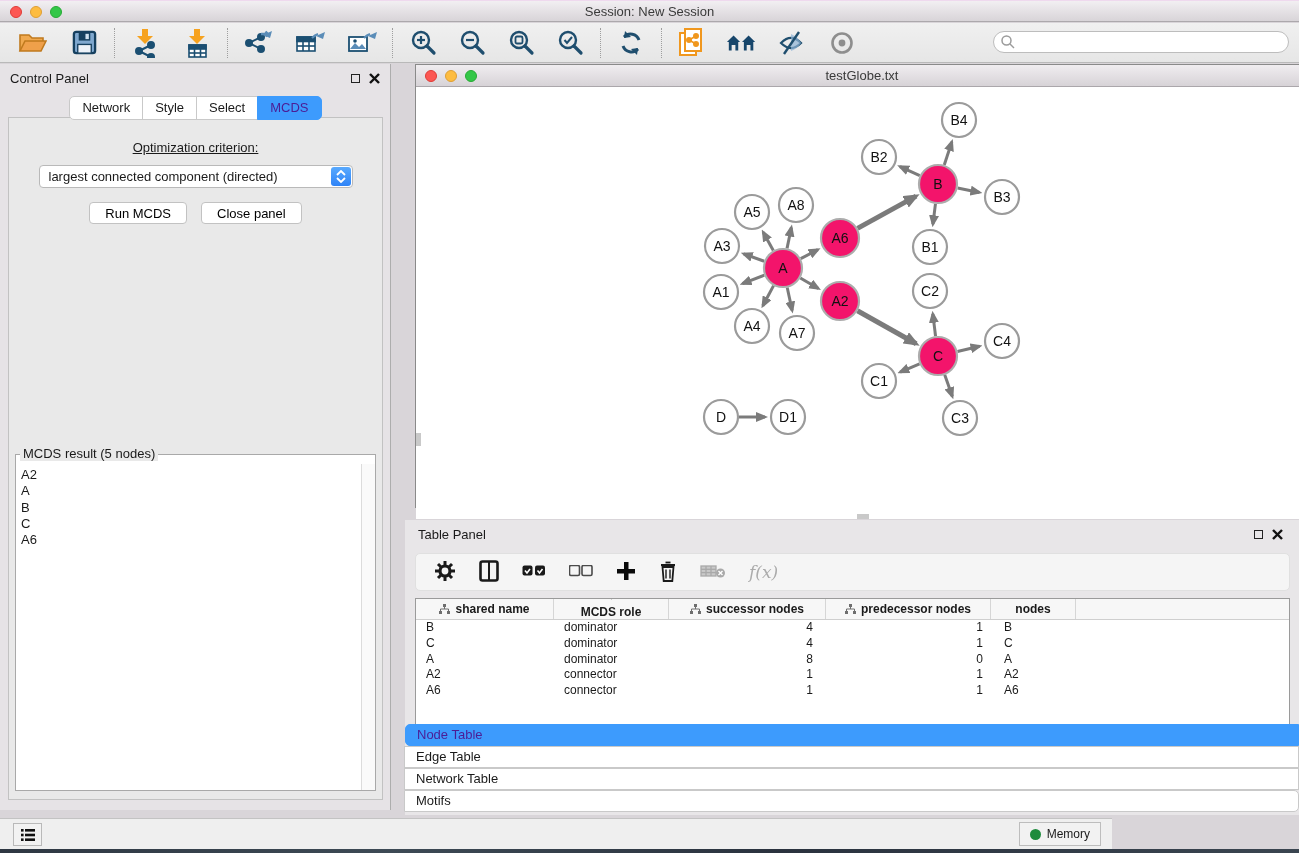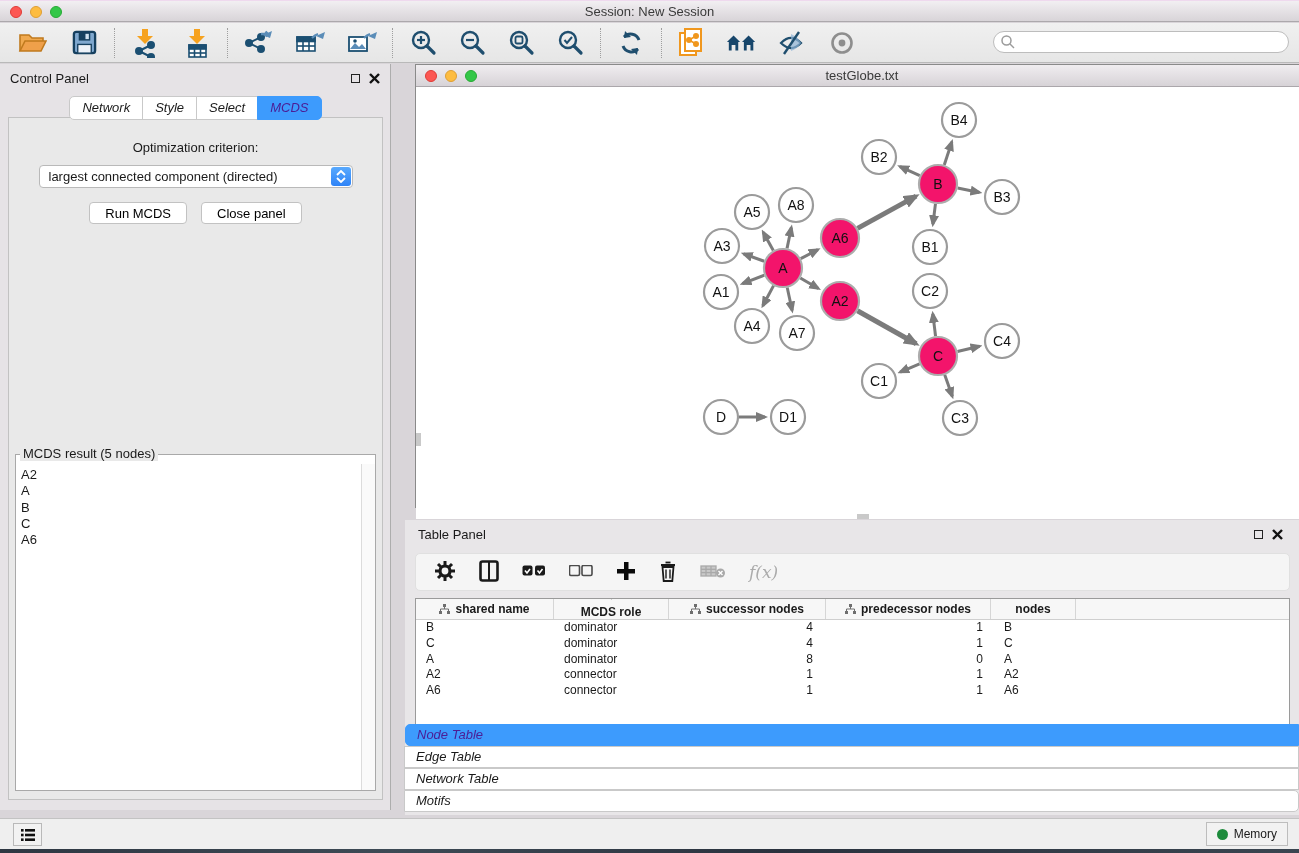--- a/index.html
+++ b/index.html
@@ -29,27 +29,27 @@
   .searchbox input { border:none; outline:none; flex:1; height:18px; font-size:12px; background:transparent; font-family:"Liberation Sans",sans-serif; }
 
   
   .control-panel { position:absolute; left:0; top:64px; width:391px; height:746px;
     background:#E6E3E6; border-right:1px solid #ADADAD; }
   .panel-header { height:28px; display:flex; align-items:center; padding:0 10px; }
   .panel-header .ph-title { font-size:13px; color:#1a1a1a; }
   .ph-icons { margin-left:auto; display:flex; gap:9px; align-items:center; }
   .float-box { width:9px; height:9px; border:1.5px solid #222; display:inline-block; }
   .cp-tabs { position:absolute; left:0; top:32px; width:391px; display:flex; justify-content:center; z-index:3; }
-  .seg-btn { background:#fff; border:1px solid #C9C9C9; padding:3px 12px 4px; font-size:13px; margin-left:-1px; cursor:default;font-style:italic; }
+  .seg-btn { background:#fff; border:1px solid #C9C9C9; padding:3px 12px 4px; font-size:13px; margin-left:-1px; cursor:default; }
   .seg-btn:first-child { border-radius:5px 0 0 5px; margin-left:0; }
   .seg-btn:last-child { border-radius:0 5px 5px 0; }
   .seg-btn.active { background:#3D9BFD; border-color:#3D9BFD; color:#4c1d95; }
   .cp-body { position:absolute; left:8px; top:53px; width:375px; height:683px;
     background:#E9E9E9; border:1px solid #C2C2C2; }
-  .opt-label { text-align:center; margin-top:22px; font-size:13px; }
+  .opt-label { text-align:center; margin-top:22px; font-size:13px;text-decoration:underline; }
   .dropdown { position:relative; margin:10px auto 0; width:314px; height:23px; background:#fff;
     border:1px solid #B9B9B9; border-radius:4px; display:flex; align-items:center; padding-left:9px; font-size:13px; }
   .dd-stepper { position:absolute; right:1px; top:1px; width:20px; height:19px; background:linear-gradient(#59AAFE,#2E83F7);
     border-radius:3px; display:flex; flex-direction:column; align-items:center; justify-content:center; gap:1px; }
   .btn-row { display:flex; justify-content:center; gap:14px; margin-top:14px; }
   .btn { background:#fff; border:1px solid #C2C2C2; border-radius:4px; height:22px; padding:0 15px; font-size:13px;
     font-family:"Liberation Sans",sans-serif; cursor:default; }
   .result-box { position:absolute; left:6px; right:6px; top:336px; bottom:8px; border:1px solid #A9A9A9;
     background:#fff; }
   .result-legend { position:absolute; left:4px; top:-9px; background:#E9E9E9; padding:0 3px; font-size:13px; }
@@ -79,21 +79,21 @@
   .td { font-size:12px; line-height:15.8px; white-space:nowrap; overflow:hidden; }
   .c0 { width:138px; padding-left:10px; }
   .c1 { width:115px; padding-left:10px; }
   .c2 { width:157px; text-align:right; padding-right:13px; }
   .c3 { width:165px; text-align:right; padding-right:8px; }
   .c4 { width:85px; padding-left:13px; }
   .tp-tabs { position:absolute; left:0; right:0; bottom:3px; display:flex; justify-content:center;flex-direction:column; }
   .tp-tabs .seg-btn { padding:2px 11px 3px; }
 
   
-  .statusbar { position:absolute; left:0; top:818px; width:1299px; height:31px; background:#EFEFEF; border-top:1px solid #C3C3C3; }
+  .statusbar { position:absolute; left:0; top:818px; width:1112px; height:31px; background:#EFEFEF; border-top:1px solid #C3C3C3; }
   .status-left-btn { position:absolute; left:13px; top:4px; width:29px; height:23px; background:#F2F2F2;
     border:1px solid #B9B9B9; display:flex; align-items:center; justify-content:center; }
   .memory-btn { position:absolute; right:11px; top:3px; height:24px; background:#F2F2F2; border:1px solid #BDBDBD;
     display:flex; align-items:center; gap:6px; padding:0 10px; font-size:12px; }
   .mem-dot { width:11px; height:11px; border-radius:50%; background:#1D8B3C; }
   .desktop-strip { position:absolute; left:0; top:849px; width:1299px; height:4px;
     background:linear-gradient(90deg,#2E3742,#3D4A55 30%,#2A323E 60%,#3A4550); }
 </style>
 </head>
 <body>

